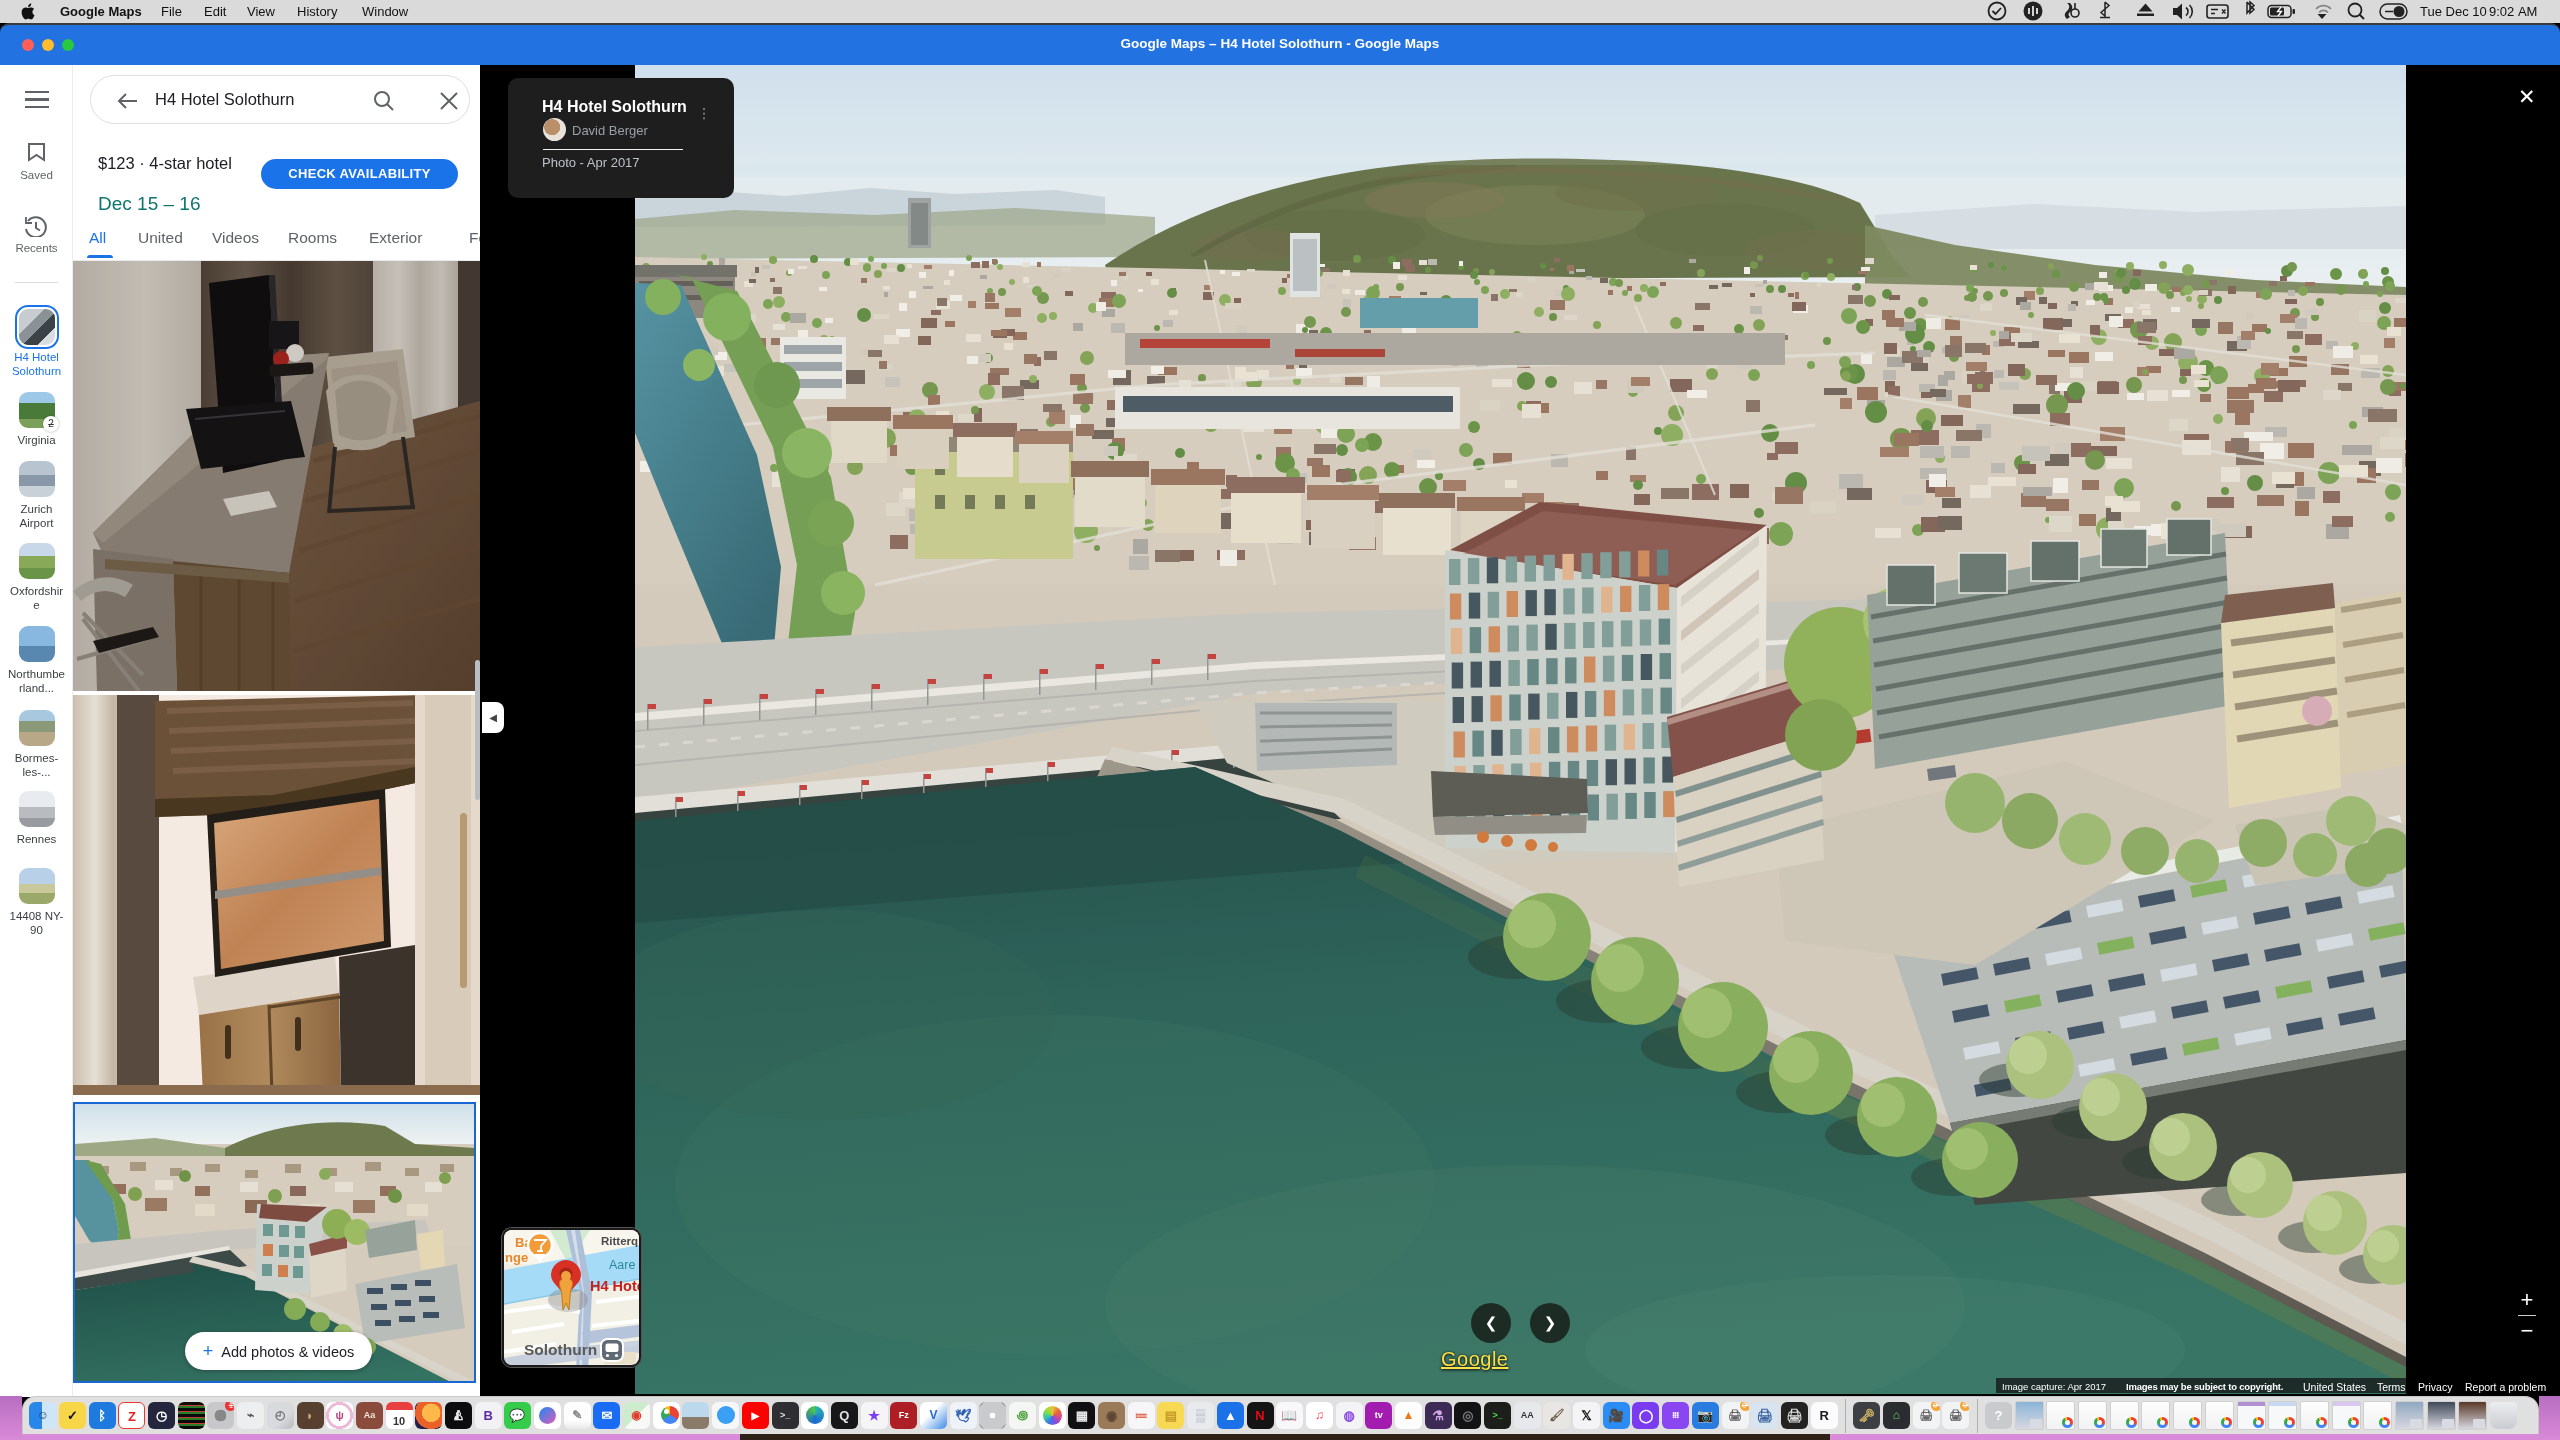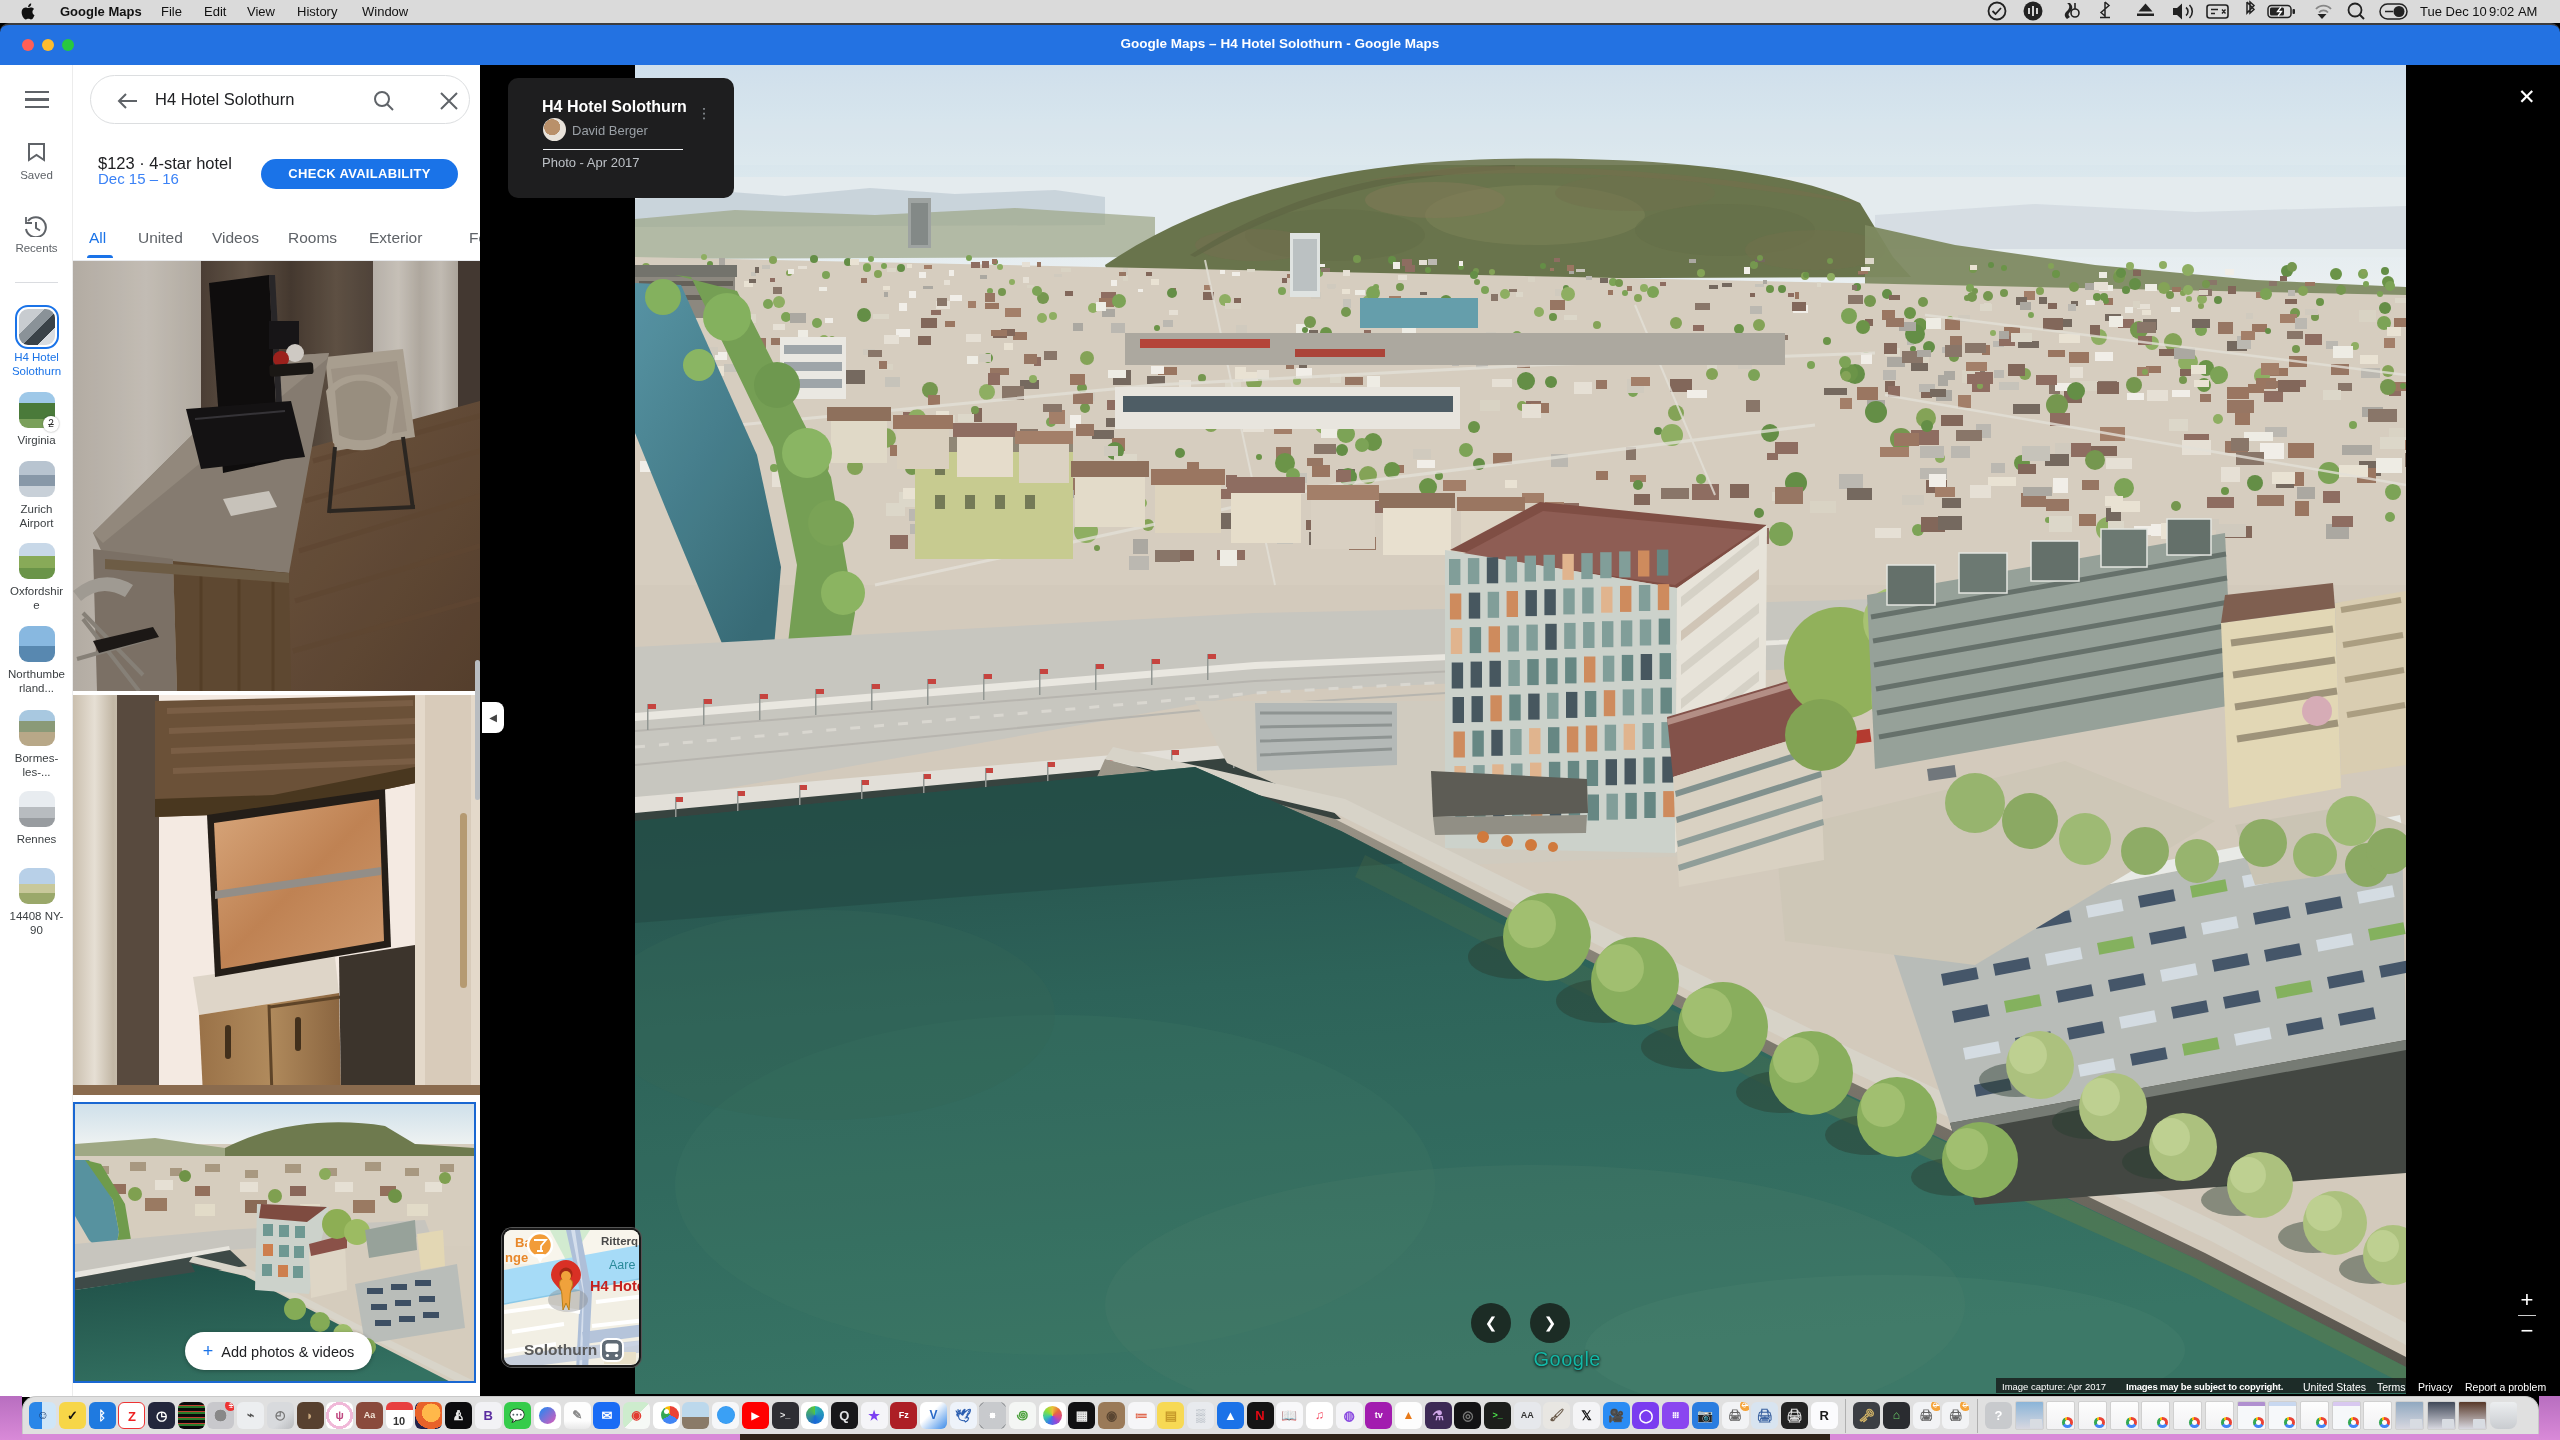--- a/index.html
+++ b/index.html
@@ -25,21 +25,21 @@
 #searchbox { position:absolute; left:17px; top:9.5px; width:380px; height:49px; border:1px solid #dcdee0; border-radius:25px; background:#fff; }
 .gicon { stroke:#5f6368; stroke-width:2; fill:none; }
 #tabs { position:absolute; left:0; top:146px; width:407px; height:50px; border-bottom:1px solid #e8eaed; }
 .tab { position:absolute; top:18px; font-size:15.5px; color:#5f6368; }
 .photo { position:absolute; left:0; background:#888; }
 #addbtn { position:absolute; left:112px; top:1267px; width:187px; height:38px; background:#fff; border-radius:19px; box-shadow:0 1px 4px rgba(0,0,0,0.3); font-size:14.5px; color:#202124; text-align:center; line-height:38px; z-index:8; }
 #addbtn b { color:#1a73e8; font-weight:normal; font-size:18px; margin-right:8px; }
 #scrollthumb { position:absolute; left:402px; top:595px; width:5px; height:140px; background:#b9bdc1; border-radius:3px; z-index:9; }
 #photocard { position:absolute; left:28px; top:13px; width:226px; height:120px; background:#1e1e1f; border-radius:10px; z-index:6; color:#fff; }
 #navL, #navR { position:absolute; top:1238px; width:40px; height:40px; border-radius:50%; background:rgba(24,34,29,0.88); color:#fff; text-align:center; line-height:40px; font-size:15px; z-index:6; }
-#gwater { position:absolute; top:1283px; left:961px; width:160px; text-align:right; color:#14b8a6; font-size:20px; letter-spacing:0.5px; z-index:6; text-shadow:0 1px 3px rgba(0,0,0,0.85), 0 0 2px rgba(0,0,0,0.6); }
+#gwater { position:absolute; top:1283px; left:961px; width:160px; text-align:left; color:#fde047; font-size:20px; letter-spacing:0.5px; z-index:6; text-shadow:0 1px 3px rgba(0,0,0,0.85), 0 0 2px rgba(0,0,0,0.6);text-decoration:underline; }
 #attrib { position:absolute; left:1516px; top:1313px; width:410px; height:15px; background:rgba(20,20,20,0.75); z-index:6; }
 .attxt { position:absolute; top:1316px; color:#fff; font-size:10.5px; white-space:nowrap; z-index:7; }
 #zoomctl { position:absolute; left:2035px; top:1222px; color:#fff; z-index:6; font-size:22px; text-align:center; width:24px; }
 #closex { position:absolute; left:2038px; top:20px; color:#fff; font-size:21px; z-index:6; }
 #collapse { position:absolute; left:2px; top:637px; width:22px; height:31px; background:#fff; border-radius:0 8px 8px 0; z-index:6; color:#444; font-size:10px; text-align:center; line-height:31px; }
 #minimap { position:absolute; left:22px; top:1163px; width:139px; height:139px; border-radius:10px; overflow:hidden; border:2px solid #1a1a1a; box-shadow:0 0 0 1px #555; z-index:6; }
 #dock { position:absolute; left:22px; top:1396px; width:2517px; height:38px; background:#e0e0e0; border:1px solid #c8c8c8; border-bottom:none; border-radius:14px 14px 0 0; z-index:20; display:flex; align-items:center; padding-left:5px; }
 #dock .ic { width:27px; height:27px; border-radius:6px; margin:0 1.35px; flex:0 0 auto; display:block; position:relative; text-align:center; font-style:normal; overflow:hidden; }
 #dock .ic b { display:block; line-height:27px; font-weight:bold; font-style:normal; }
 #dock .ic.th { border-radius:2px; height:29px; width:29px; border:1px solid #d0d0d0; }
@@ -160,21 +160,21 @@
           <path d="M15,15 l6,6"></path>
         </g>
       </svg>
     <svg style="position:absolute;left:346px;top:13px" width="24" height="24">
         <g class="gicon" stroke-width="2">
           <path d="M4,4 l16,16 M20,4 l-16,16"></path>
         </g>
       </svg>
   </div>
   <div style="position:absolute;left:25px;top:89px;font-size:16.5px;color:#202124">$123 · 4-star hotel</div>
-  <div style="position:absolute;left:25px;top:105px;font-size:15px;color:#3b82f6">Dec 15 – 16</div>
+  <div style="position:absolute;left:25px;top:128px;font-size:19px;color:#0f766e">Dec 15 – 16</div>
   <div style="position:absolute;left:188px;top:94px;width:197px;height:30px;background:#1a73e8;border-radius:15px;color:#fff;font-size:13px;font-weight:bold;text-align:center;line-height:30px;letter-spacing:0.3px">CHECK AVAILABILITY</div>
   <div id="tabs">
     <span class="tab" style="left:16px;color:#1a73e8">All</span>
     <span style="position:absolute;left:14px;top:44px;width:26px;height:3px;background:#1a73e8;border-radius:3px 3px 0 0"></span>
     <span class="tab" style="left:65px">United</span>
     <span class="tab" style="left:139px">Videos</span>
     <span class="tab" style="left:215px">Rooms</span>
     <span class="tab" style="left:296px">Exterior</span>
     <span class="tab" style="left:396px">Food</span>
   </div>

